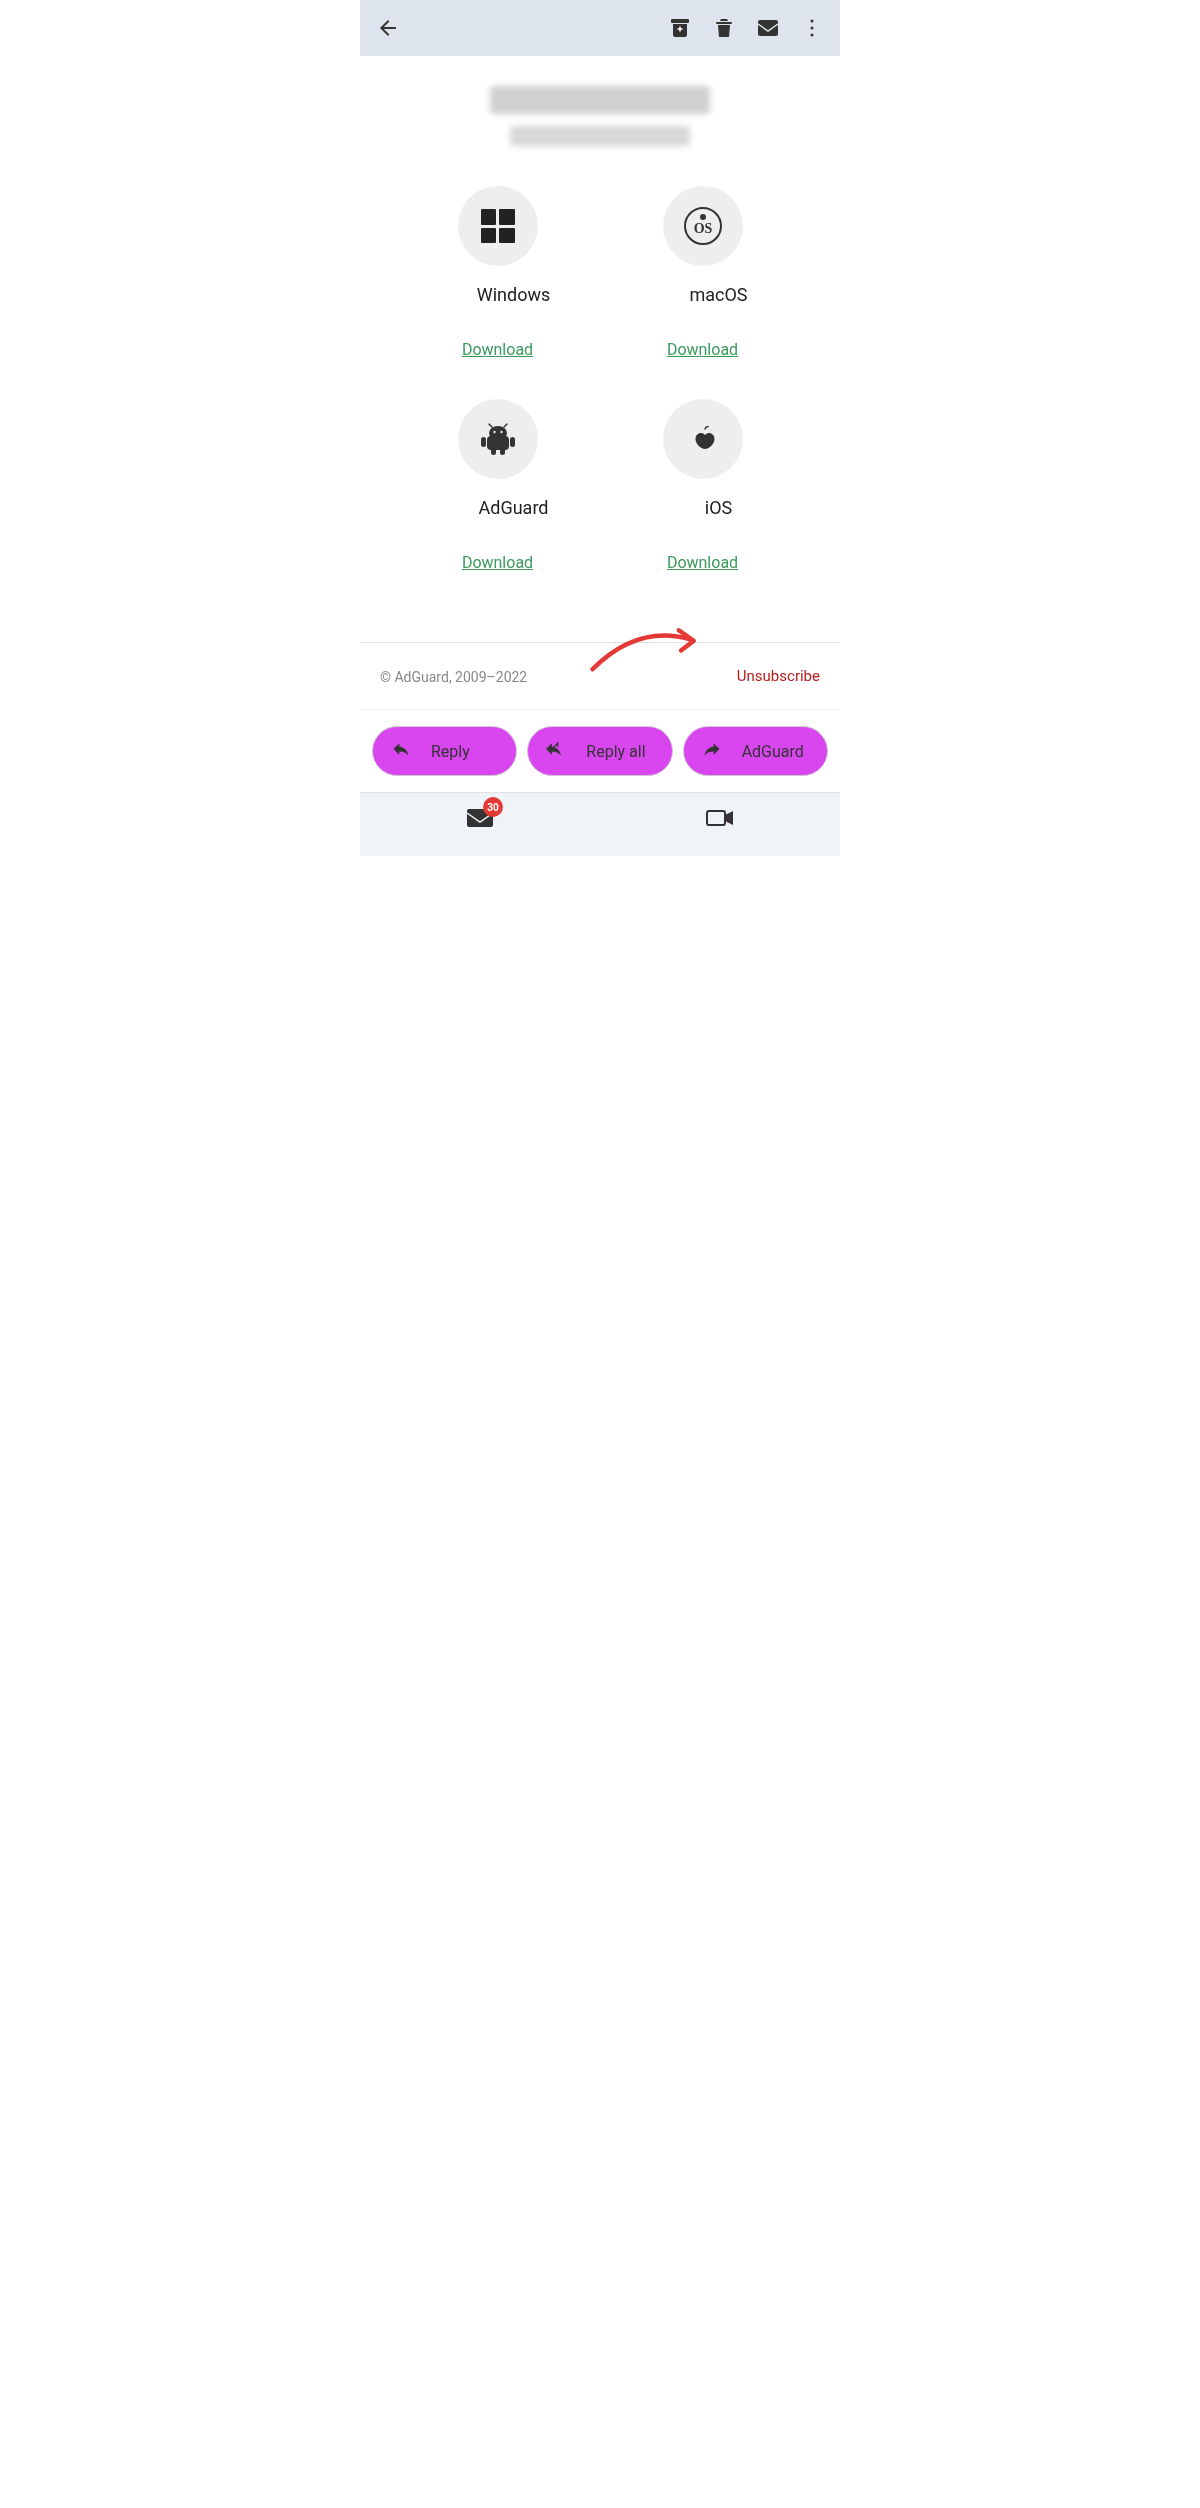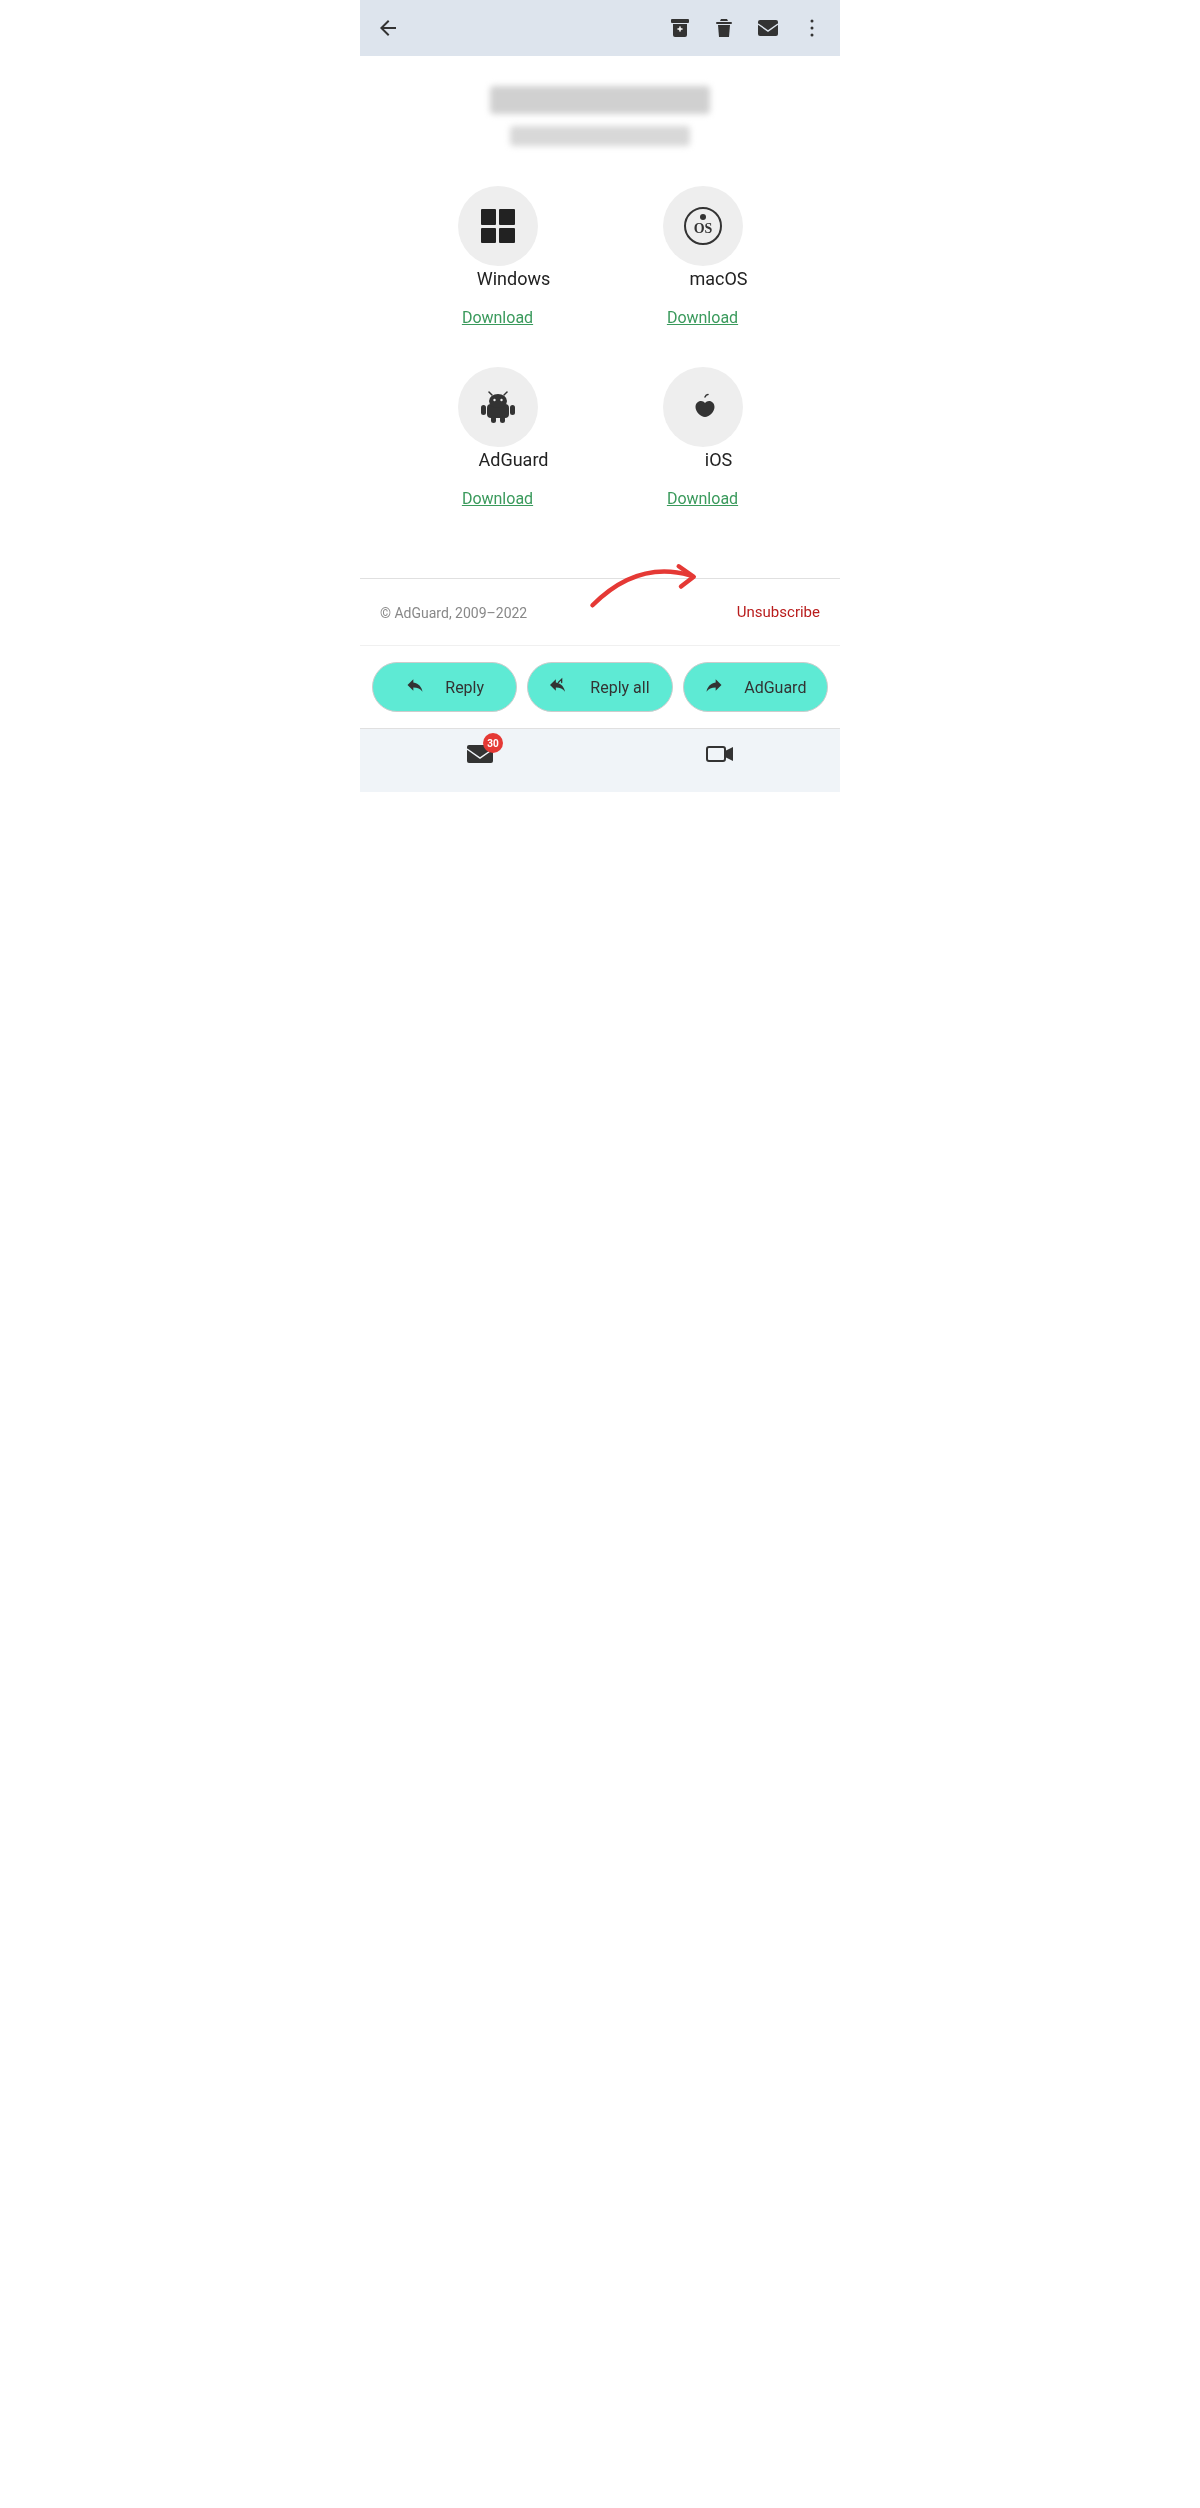--- a/index.html
+++ b/index.html
@@ -86,21 +86,21 @@
       gap: 40px 30px;
       max-width: 380px;
       margin: 0 auto 40px;
       padding: 10px 0;
     }
 
     .download-item {
       display: flex;
       flex-direction: column;
       align-items: center;
-      gap: 2px;
+      gap: 18px;
     }
 
     .platform-icon-circle {
       width: 80px;
       height: 80px;
       border-radius: 50%;
       background: #eeeeee;
       display: flex;
       align-items: center;
       justify-content: center;
@@ -168,27 +168,27 @@
       border-top: 1px solid #f0f0f0;
     }
 
     .action-btn {
       display: flex;
       align-items: center;
       gap: 20px;
       padding: 12px 18px;
       border: 1.5px solid #ccc;
       border-radius: 50px;
-      background: #5eead4;
+      background: #d946ef;
       font-size: 16px;
       color: #333;
       cursor: pointer;
       font-family: inherit;
       flex: 1;
-      justify-content: center;
+      justify-content: flex-start;
     }
 
     .action-btn-icon {
       font-size: 18px;
     }
 
     
     .bottom-nav {
       background: #f0f4f8;
       display: flex;

